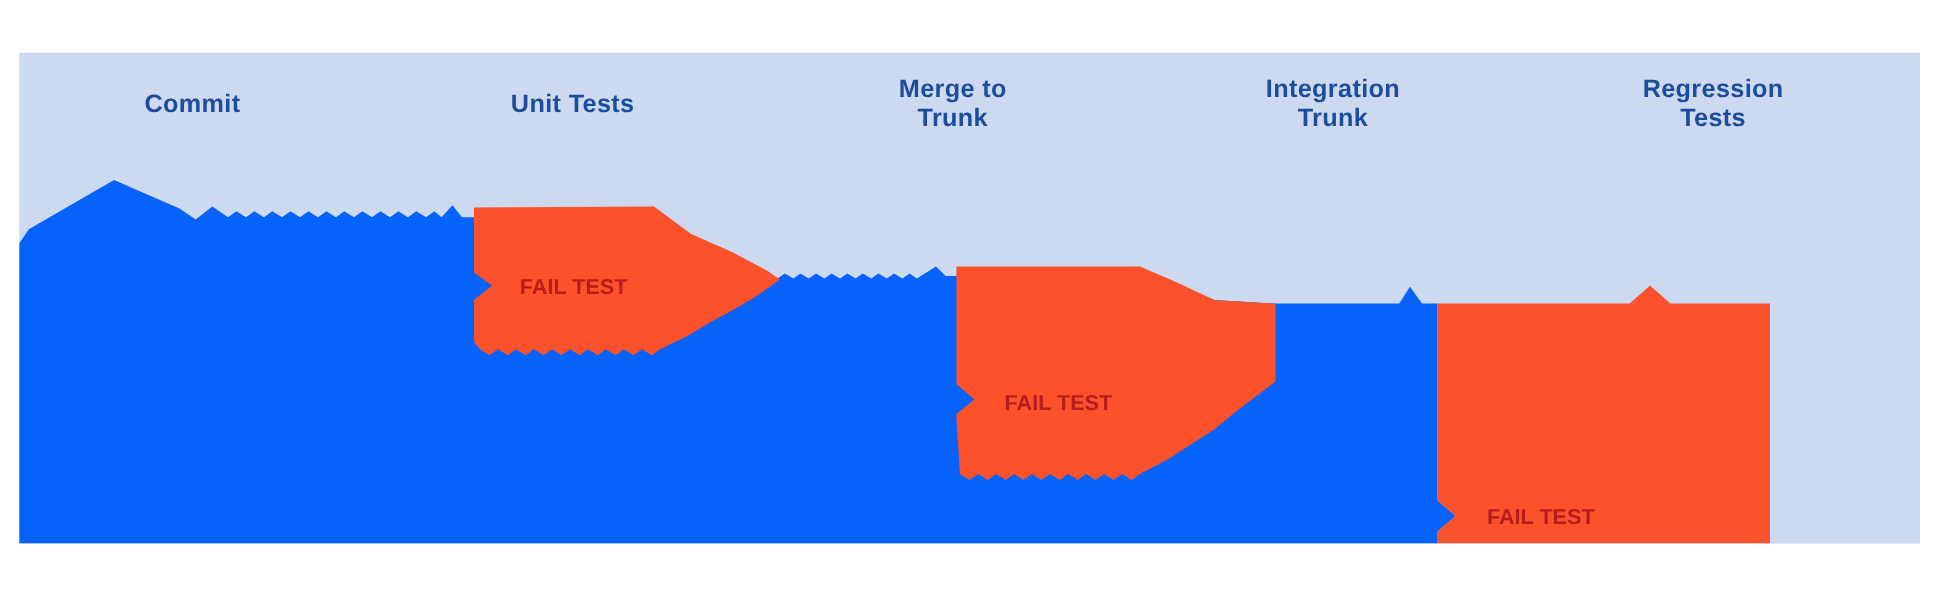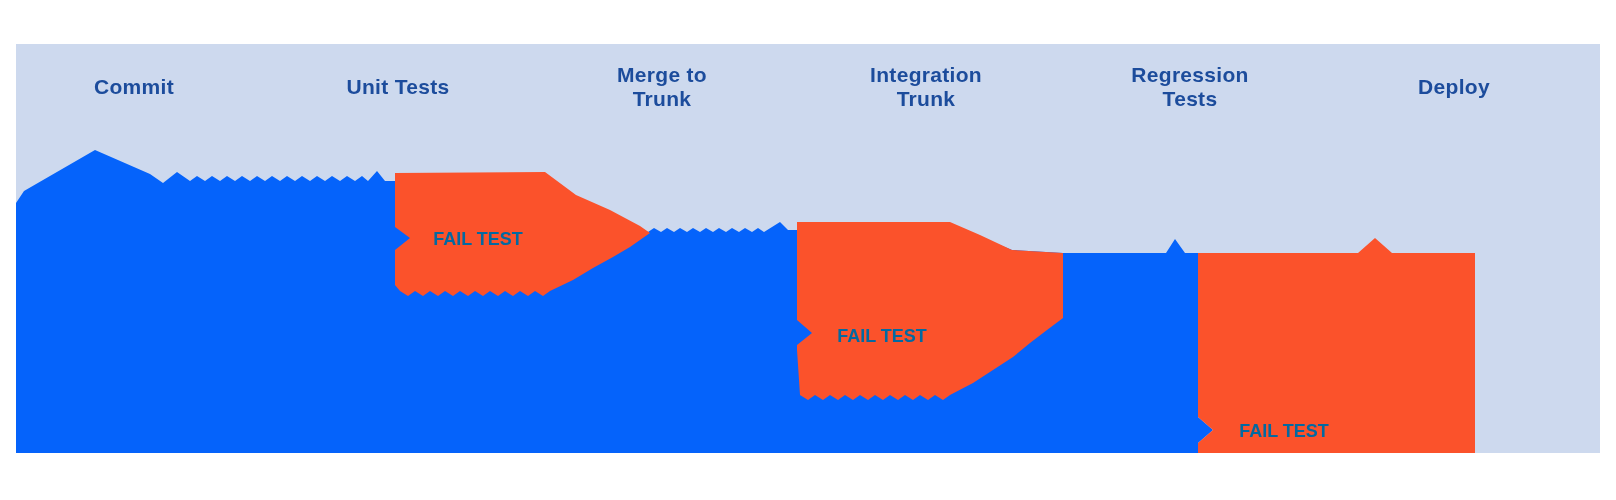--- a/index.html
+++ b/index.html
@@ -51,21 +51,21 @@
     letter-spacing: 0.3px;
     white-space: pre-line;
   }
   .fail-label {
     position: absolute;
     width: 150px;
     height: 20px;
     display: flex;
     align-items: center;
     justify-content: center;
-    color: #0369a1;
+    color: #b91c1c;
     font-size: 18px;
     font-weight: 700;
     letter-spacing: 0px;
     white-space: nowrap;
   }
   .fail-label-1 { left: 387px; top: 185px; }
   .fail-label-2 { left: 791px; top: 282px; }
   .fail-label-3 { left: 1193px; top: 377px; }
 </style>
 </head>
@@ -83,21 +83,20 @@
 
     <div class="stage-row">
       <div class="stage-cell">Commit</div>
       <div class="stage-cell">Unit Tests</div>
       <div class="stage-cell">Merge to
 Trunk</div>
       <div class="stage-cell">Integration
 Trunk</div>
       <div class="stage-cell">Regression
 Tests</div>
-      <div class="stage-cell">Deploy</div>
     </div>
 
     <div class="fail-label fail-label-1">FAIL TEST</div>
     <div class="fail-label fail-label-2">FAIL TEST</div>
     <div class="fail-label fail-label-3">FAIL TEST</div>
 
   </div>
 </div>
 
 </body></html>

